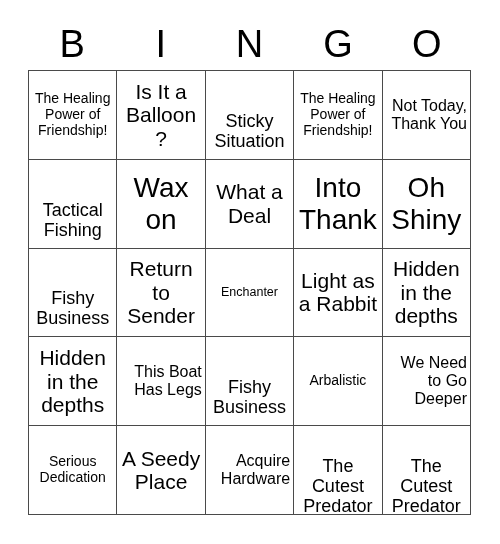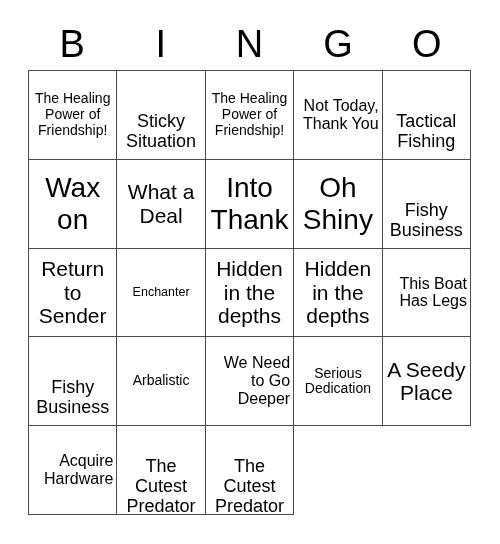--- a/index.html
+++ b/index.html
@@ -103,20 +103,23 @@
     <div class="header-letter">G</div>
     <div class="header-letter">O</div>
   </div>
 
   <div class="grid">
 
     <div class="cell">
         <span class="cell-text fs-xs">The Healing Power of Friendship!</span>
       </div>
     <div class="cell">
+        <span class="cell-text fs-lg">Is It a Balloon?</span>
+      </div>
+    <div class="cell">
         <span class="cell-text fs-md">Sticky Situation</span>
       </div>
     <div class="cell">
         <span class="cell-text fs-xs">The Healing Power of Friendship!</span>
       </div>
     <div class="cell">
         <span class="cell-text fs-sm">Not Today, Thank You</span>
       </div>
 
     <div class="cell">
@@ -136,20 +139,23 @@
       </div>
 
     <div class="cell">
         <span class="cell-text fs-md">Fishy Business</span>
       </div>
     <div class="cell">
         <span class="cell-text fs-lg">Return to Sender</span>
       </div>
     <div class="cell">
         <span class="cell-text fs-xxs">Enchanter</span>
+      </div>
+    <div class="cell">
+        <span class="cell-text fs-lg">Light as a Rabbit</span>
       </div>
     <div class="cell">
         <span class="cell-text fs-lg">Hidden in the depths</span>
       </div>
 
     <div class="cell">
         <span class="cell-text fs-lg">Hidden in the depths</span>
       </div>
     <div class="cell">
         <span class="cell-text fs-sm">This Boat Has Legs</span>

